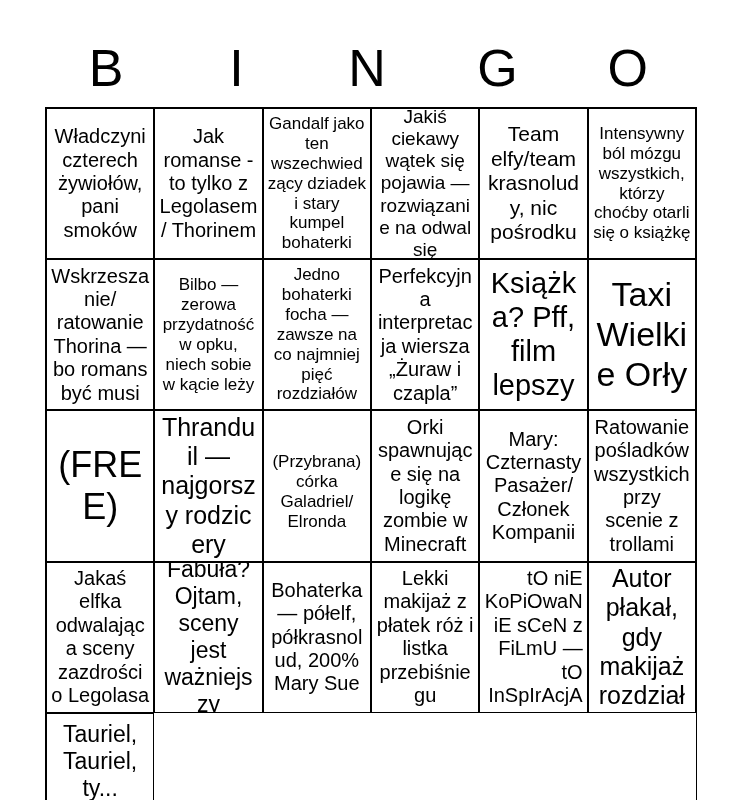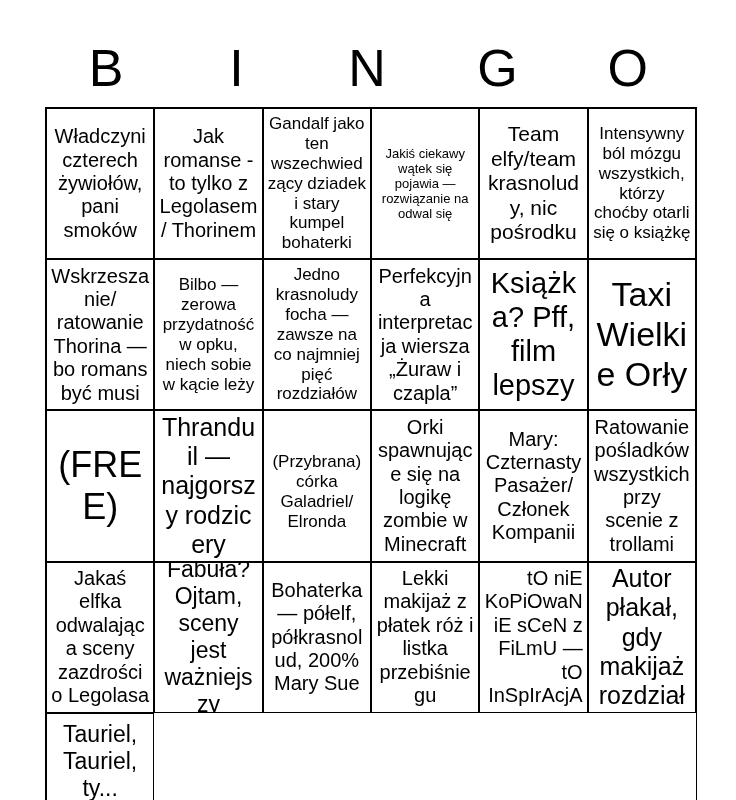--- a/index.html
+++ b/index.html
@@ -69,36 +69,36 @@
     <div class="cell">
         <span class="txt" style="font-size: 20px;">Władczyni czterech żywiołów, pani smoków</span>
       </div>
     <div class="cell">
         <span class="txt" style="font-size: 20px;">Jak romanse - to tylko z Legolasem/ Thorinem</span>
       </div>
     <div class="cell">
         <span class="txt" style="font-size: 17px;">Gandalf jako ten wszechwiedzący dziadek i stary kumpel bohaterki</span>
       </div>
     <div class="cell">
-        <span class="txt" style="font-size: 13px;">Jakiś ciekawy wątek się pojawia — rozwiązanie na odwal się</span>
+        <span class="txt" style="font-size: 19px;">Jakiś ciekawy wątek się pojawia — rozwiązanie na odwal się</span>
       </div>
     <div class="cell">
         <span class="txt" style="font-size: 21px;">Team elfy/team krasnoludy, nic pośrodku</span>
       </div>
     <div class="cell">
         <span class="txt" style="font-size: 17px;">Intensywny ból mózgu wszystkich, którzy choćby otarli się o książkę</span>
       </div>
     <div class="cell">
         <span class="txt" style="font-size: 20px;">Wskrzeszanie/ ratowanie Thorina — bo romans być musi</span>
       </div>
     <div class="cell">
         <span class="txt" style="font-size: 17px;">Bilbo — zerowa przydatność w opku, niech sobie w kącie leży</span>
       </div>
     <div class="cell">
-        <span class="txt" style="font-size: 17px;">Jedno krasnoludy focha — zawsze na co najmniej pięć rozdziałów</span>
+        <span class="txt" style="font-size: 17px;">Jedno bohaterki focha — zawsze na co najmniej pięć rozdziałów</span>
       </div>
     <div class="cell">
         <span class="txt" style="font-size: 20px;">Perfekcyjna interpretacja wiersza „Żuraw i czapla”</span>
       </div>
     <div class="cell">
         <span class="txt" style="font-size: 29px;">Książka? Pff, film lepszy</span>
       </div>
     <div class="cell">
         <span class="txt" style="font-size: 34px;">Taxi Wielkie Orły</span>
       </div>

